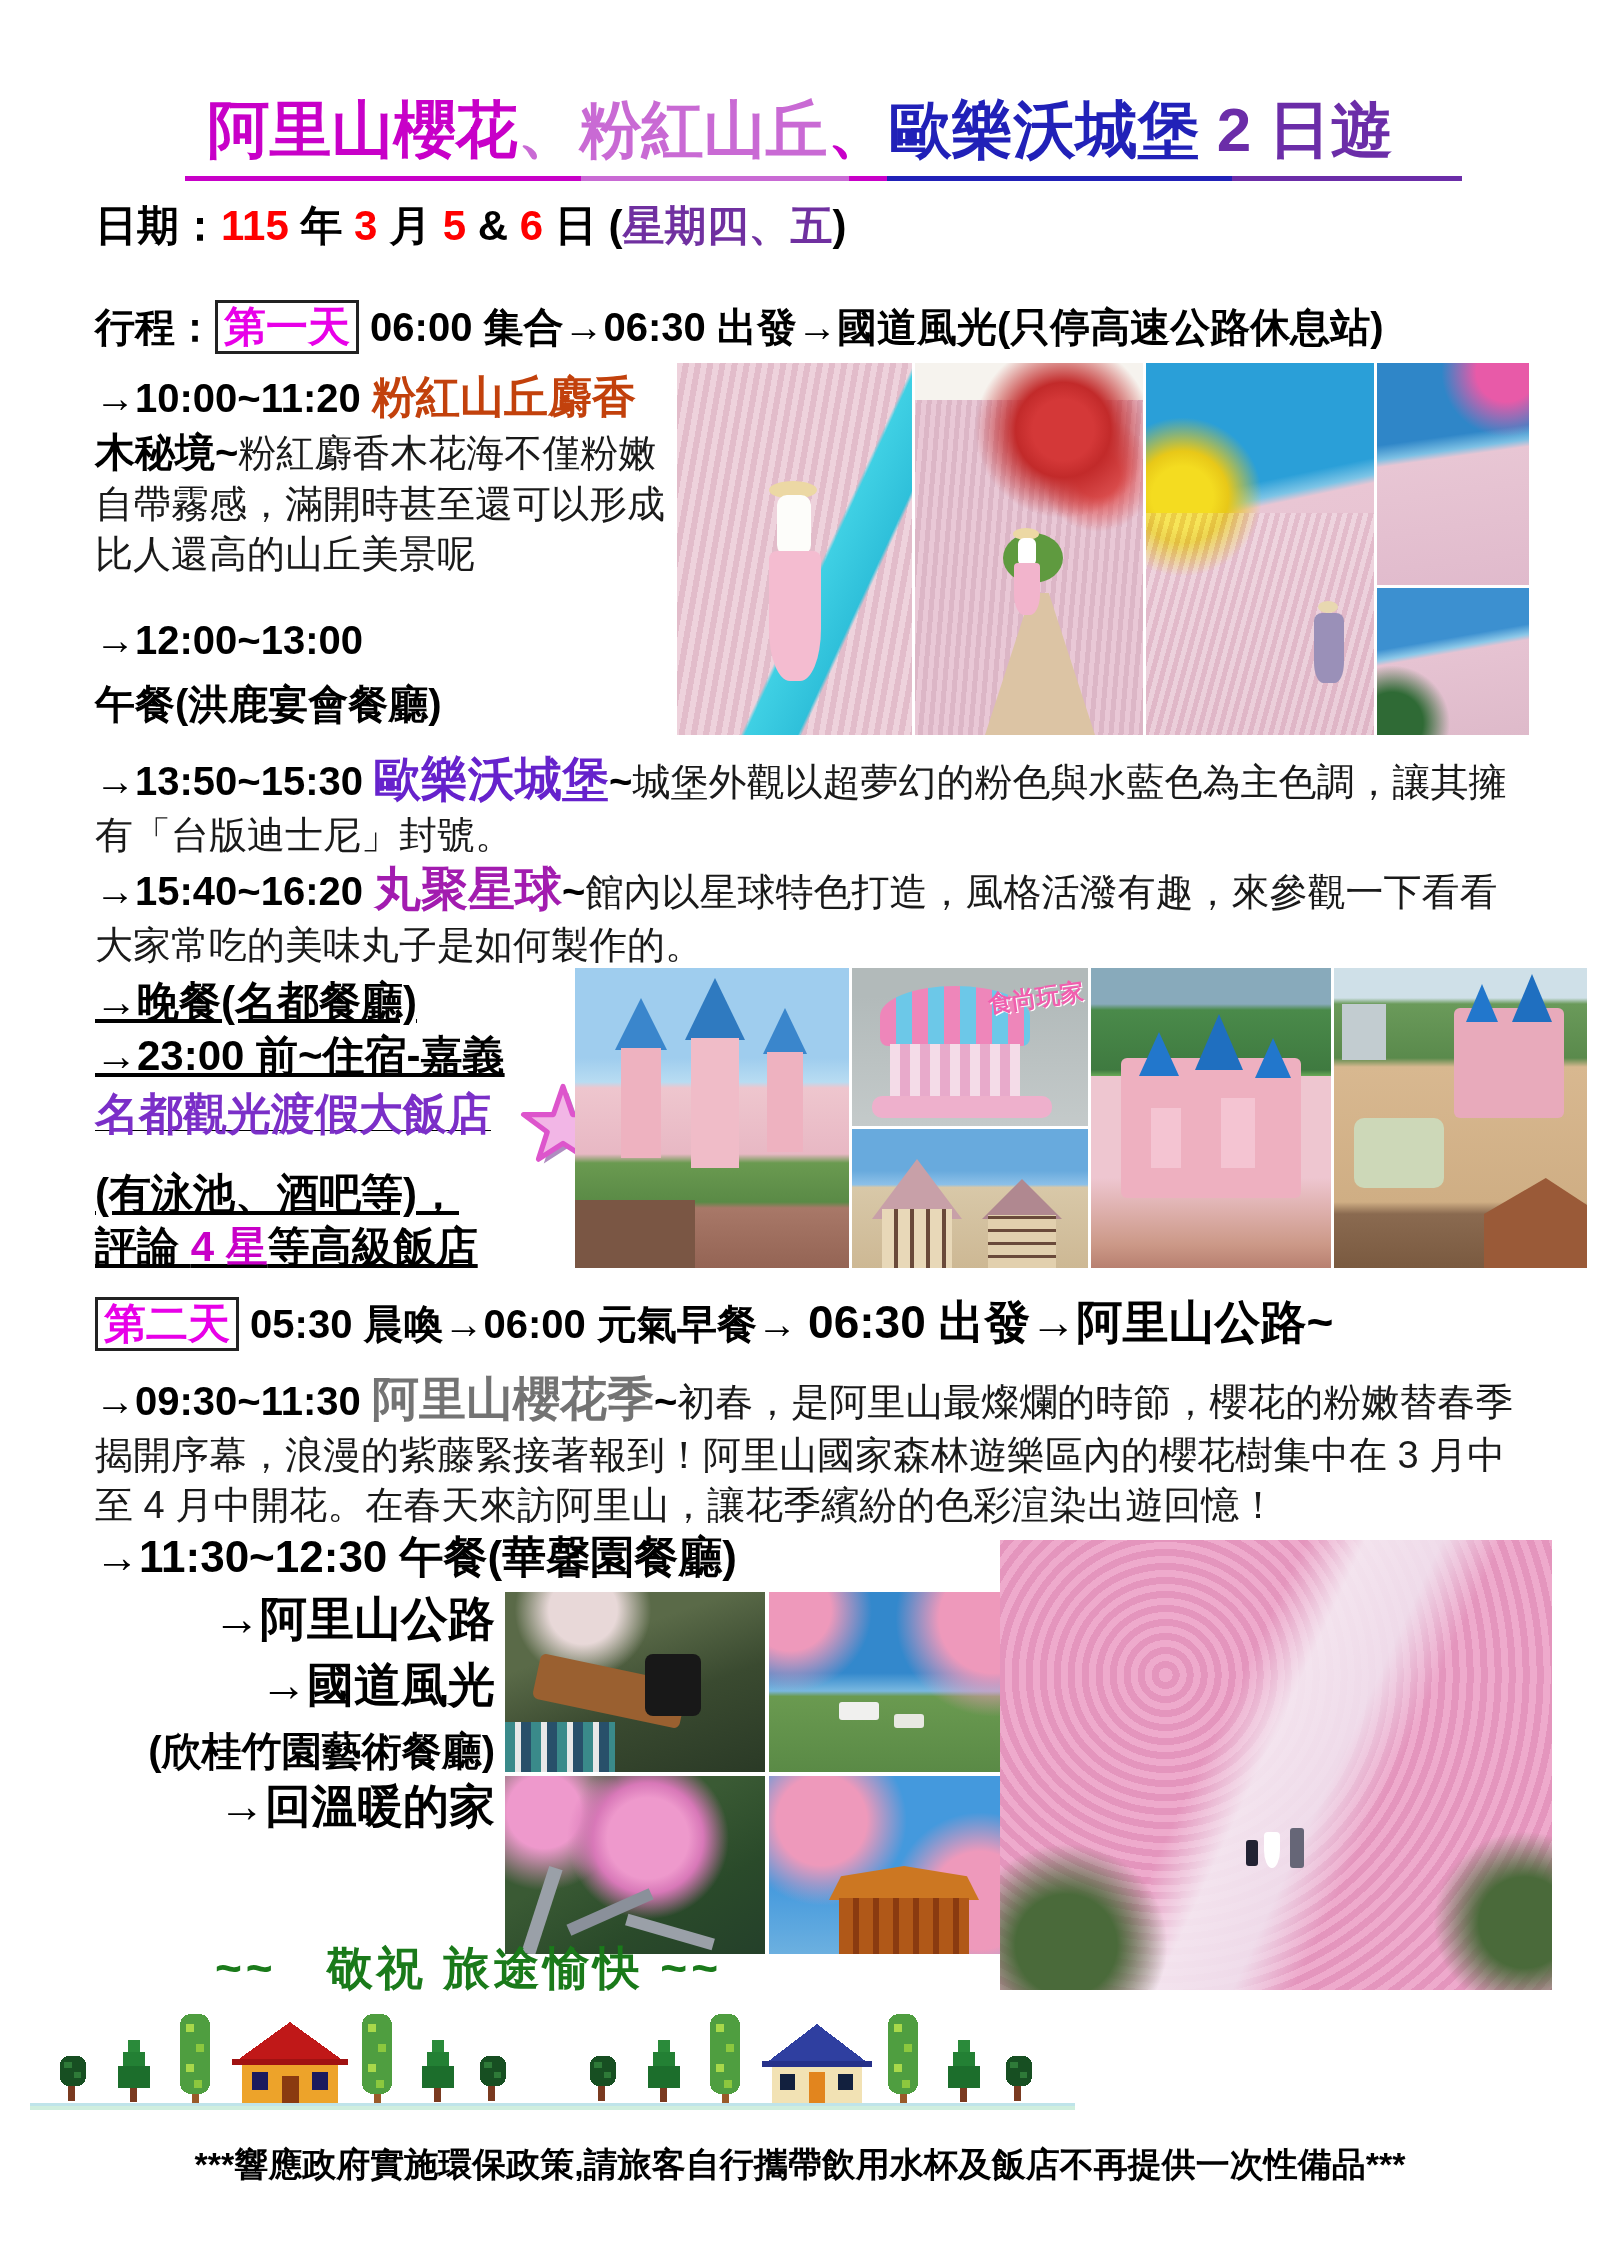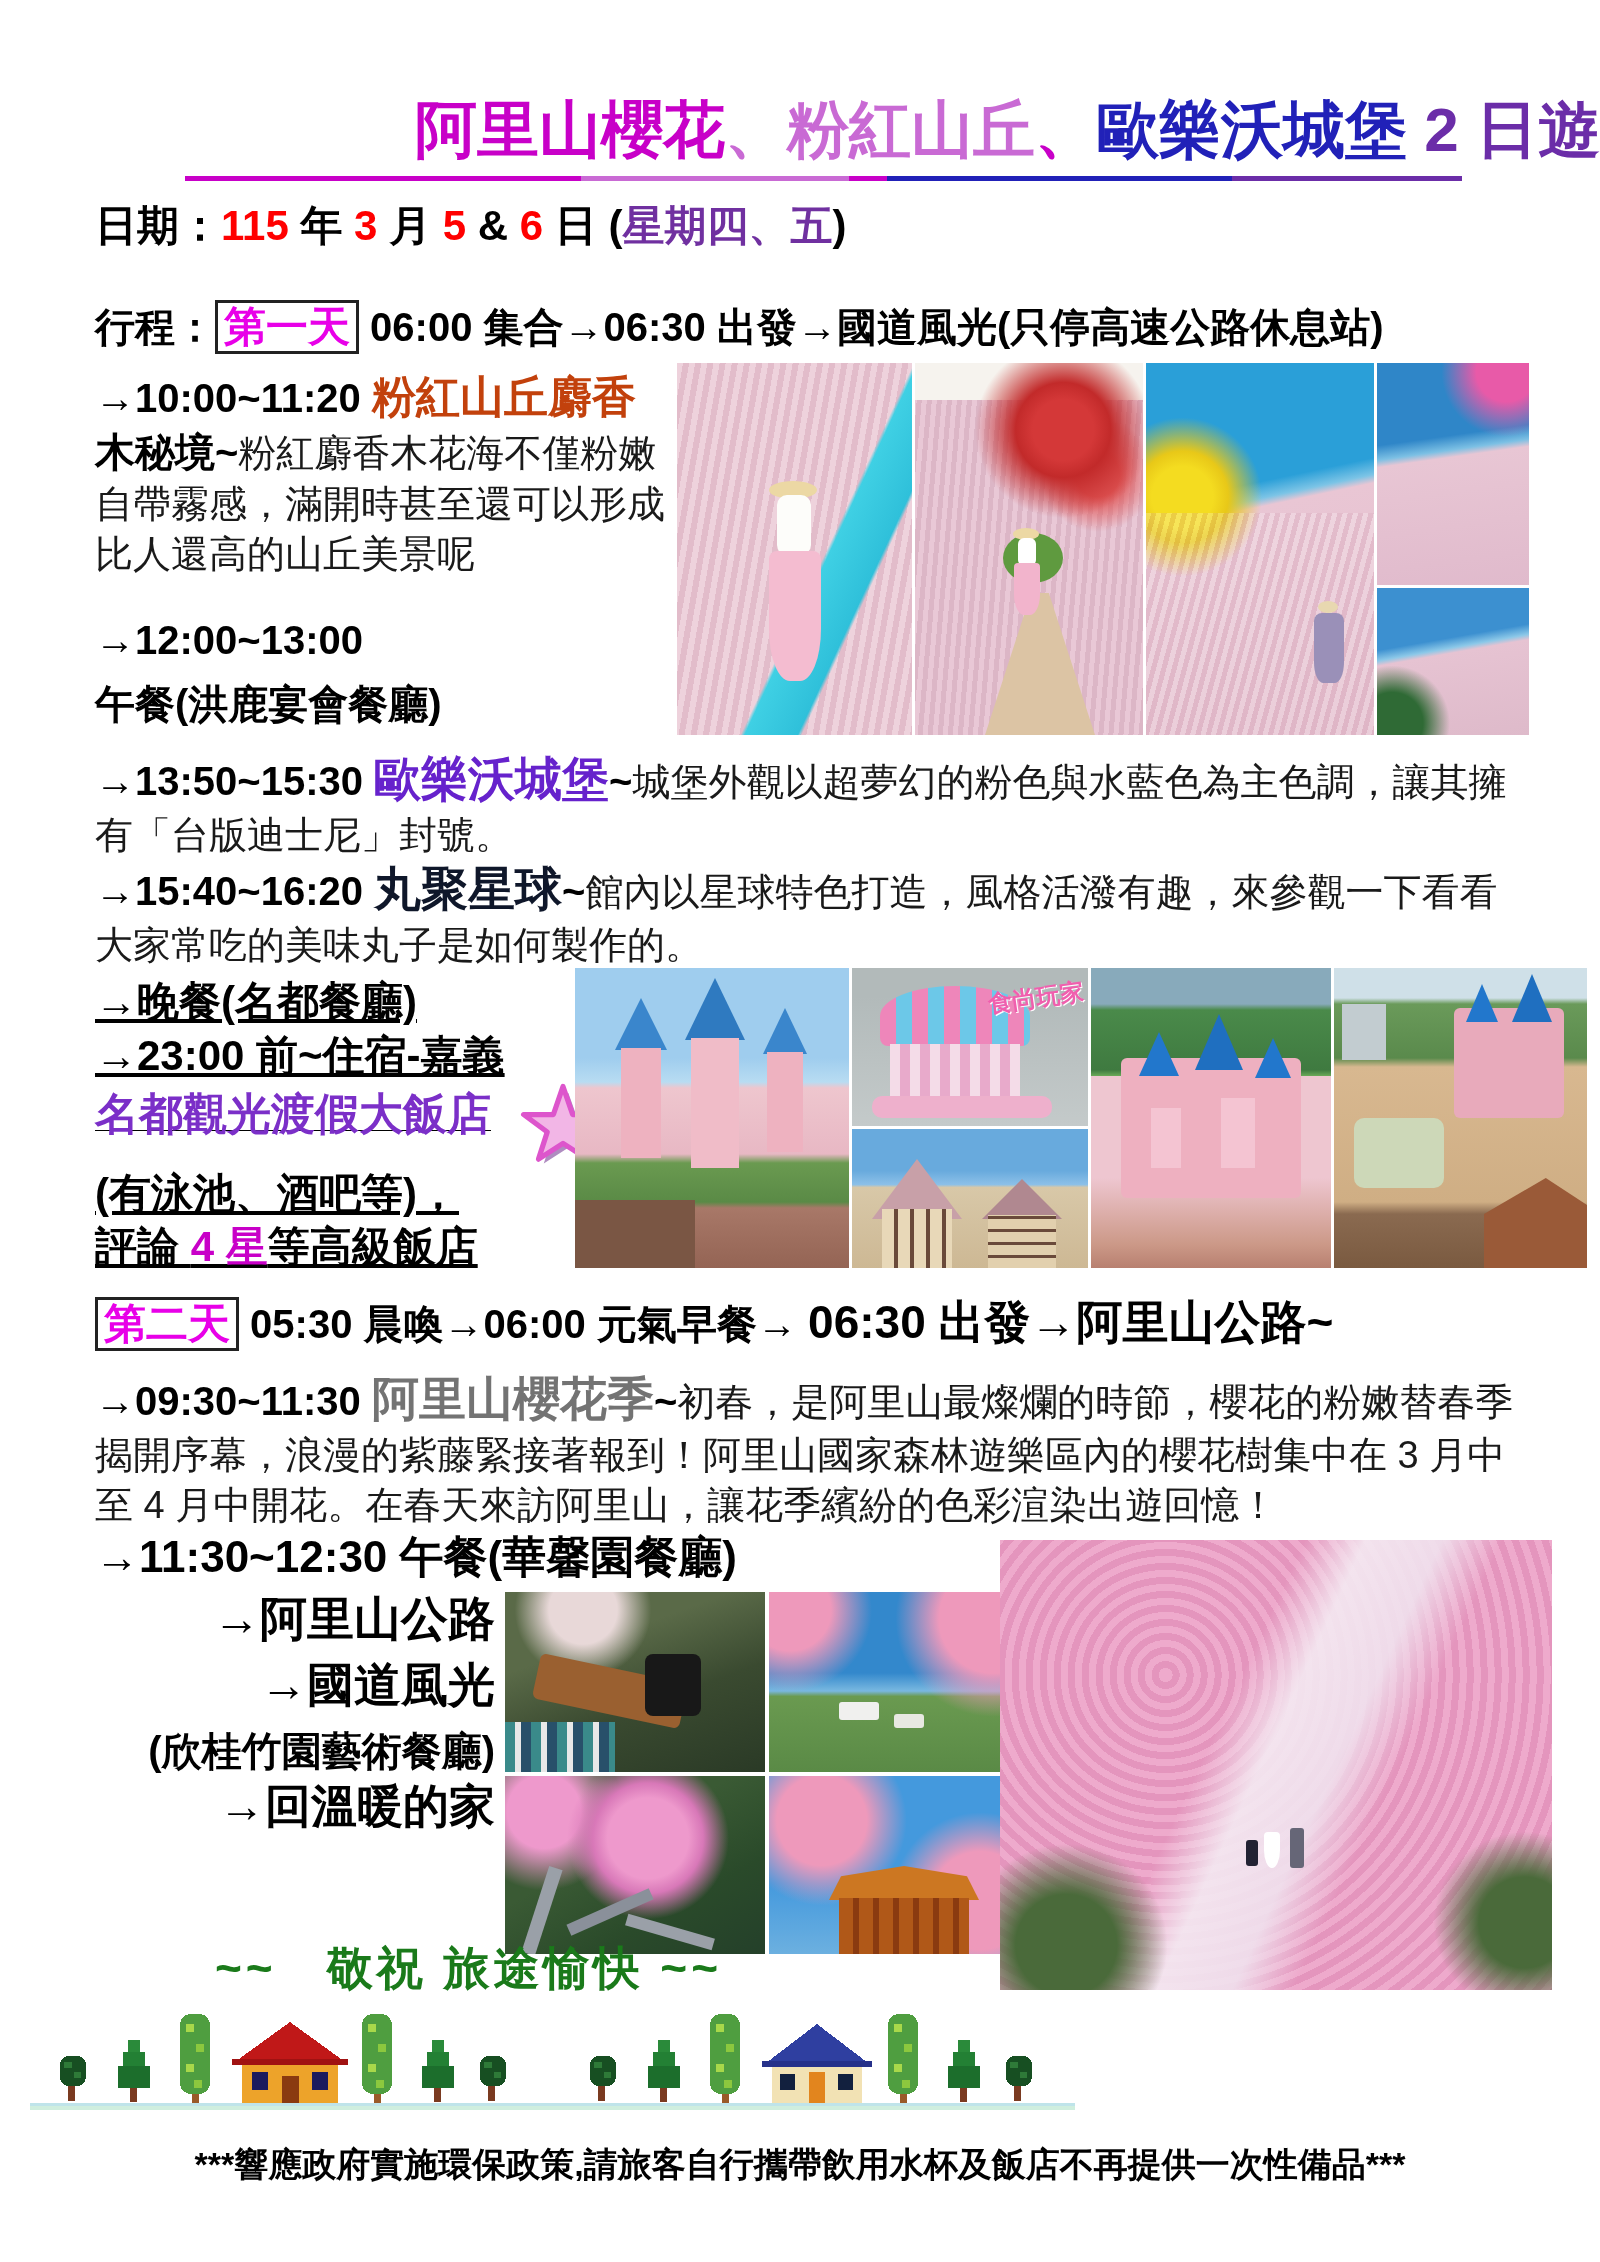--- a/index.html
+++ b/index.html
@@ -15,21 +15,21 @@
   .t46{font-size:46px;}
   .t47{font-size:47px;}
   .t62{font-size:62px;}
   .para{line-height:1.32;}
   .magenta{color:#C800C8;}
   .orchid{color:#C96AD4;}
   .blue{color:#2121B8;}
   .purple{color:#6B2DA8;}
   .hotpink{color:#c2410c;}
   .violet{color:#6622CC;}
-  .pureblue{color:#0f172a;}
+  .pureblue{color:#a21caf;}
   .brightmagenta{color:#737373;}
   .hotelpurple{color:#7B2FC8;}
   .weekpurple{color:#7030A0;}
   .red{color:#FF0000;}
   .green{color:#1A7A1A;}
   .daybox{display:inline-block;border:3px solid #222;padding:0 6px;line-height:1.15;
           color:#E800E8;font-weight:bold;}
   .title-underline{height:5px;background:linear-gradient(90deg,
       #C800C8 0%,#C800C8 31%,#C96AD4 31%,#C96AD4 52%,#C800C8 52%,#C800C8 55%,
       #2121B8 55%,#2121B8 82%,#6B2DA8 82%,#6B2DA8 100%);}
@@ -41,21 +41,21 @@
   .star-wrap{display:inline-block;vertical-align:middle;margin-left:28px;}
   .footer-note{width:100%;text-align:center;font-weight:bold;font-size:34px;}
   .bless{letter-spacing:4px;}
   svg{display:block;}
 </style>
 </head>
 <body>
 
 <div id="page">
 
-  <div class="abs t62 b" style="top:88px;left:0;width:100%;text-align:right;">
+  <div class="abs t62 b" style="top:88px;left:0;width:100%;text-align:center;">
     <span class="magenta">阿里山櫻花</span><span class="orchid">、</span><span class="orchid">粉紅山丘</span><span class="magenta">、</span><span class="blue">歐樂沃城堡</span><span class="purple"> 2 日遊</span>
   </div>
   <div class="abs title-underline" style="top:176px;left:185px;width:1277px;"></div>
 
   <div class="abs t42 b" style="top:198px;left:95px;">
     <span>日期：</span><span class="red">115</span><span> 年 </span><span class="red">3</span><span> 月 </span><span class="red">5</span><span> &amp; </span><span class="red">6</span><span> 日 </span><span>(</span><span class="weekpurple">星期四、五</span><span>)</span>
   </div>
 
   <div class="abs t40 b" style="top:300px;left:95px;">
     <span>行程：</span><span class="daybox t42">第一天</span><span> 06:00 集合→06:30 出發→國道風光(只停高速公路休息站)</span>

